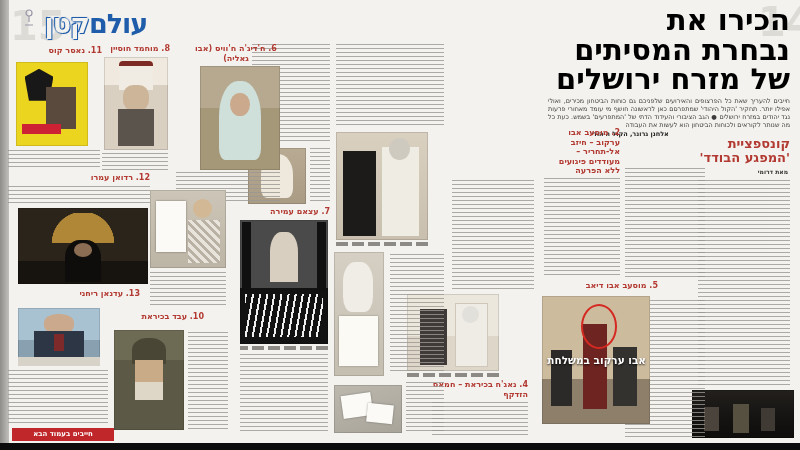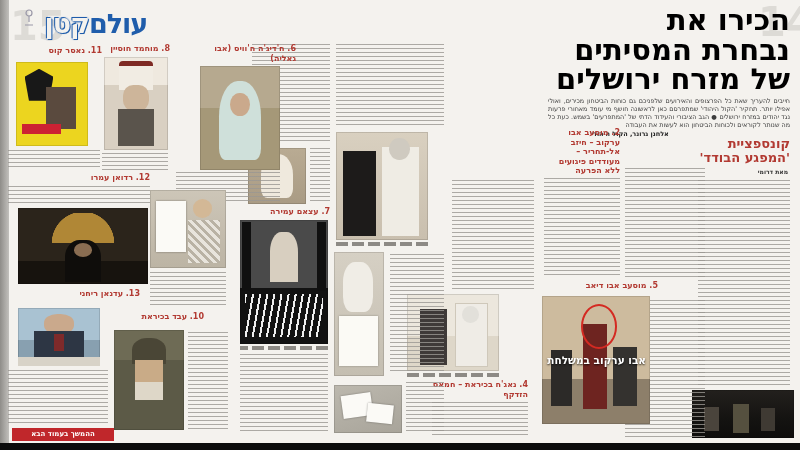--- a/index.html
+++ b/index.html
@@ -144,21 +144,21 @@
   <div class="txt" style="left:240px;top:354px;width:88px;height:80px;"></div>
 
   <div class="h-red" style="left:102px;top:44px;width:68px;">8. מוחמד חוסיין</div>
   <div class="ph" style="left:104px;top:57px;width:64px;height:93px;background:linear-gradient(180deg,#efe9df 0 30%,#d9d0c2 30% 100%);">
     <div class="fez"></div>
     <div style="position:absolute;left:30%;top:30%;width:40%;height:28%;background:#cdb59a;border-radius:40%;"></div>
     <div style="position:absolute;left:22%;top:56%;width:56%;height:40%;background:#5a544c;"></div>
   </div>
   <div class="txt" style="left:102px;top:153px;width:66px;height:20px;"></div>
 
-  <div class="h-red" style="left:192px;top:44px;width:104px;">6. ח'דיג'ה ח'וויס (אבו גאליה)</div>
+  <div class="h-red" style="left:184px;top:44px;width:104px;text-align:center;">6. ח'דיג'ה ח'וויס (אבו גאליה)</div>
   <div class="ph" style="left:200px;top:66px;width:80px;height:104px;background:linear-gradient(180deg,#b6a98f 0 40%,#a59878 40% 100%);">
     <div style="position:absolute;left:24%;top:14%;width:52%;height:76%;background:#cfe0da;border-radius:45% 45% 15% 15%;"></div>
     <div style="position:absolute;left:38%;top:26%;width:24%;height:22%;background:#caa98c;border-radius:50%;"></div>
   </div>
   <div class="txt" style="left:176px;top:172px;width:104px;height:32px;"></div>
 
   <div class="h-red" style="left:128px;top:176px;width:90px;margin-top:37px;">9. ניזאר זוגייר</div>
   <div class="ph" style="left:150px;top:190px;width:76px;height:78px;background:linear-gradient(180deg,#cdc6b8,#bcb4a4);">
     <div class="paper" style="left:8%;top:14%;width:40%;height:66%;"></div>
     <div style="position:absolute;left:56%;top:12%;width:26%;height:24%;background:#d3b896;border-radius:50%;"></div>
@@ -192,16 +192,16 @@
 
   <div class="h-red" style="left:40px;top:289px;width:100px;">13. עדנאן ריחני</div>
   <div class="ph" style="left:18px;top:308px;width:82px;height:58px;background:linear-gradient(180deg,#a9c2d2 0 55%,#88a0b0 55% 100%);">
     <div style="position:absolute;left:32%;top:10%;width:36%;height:34%;background:#caa98c;border-radius:45%;"></div>
     <div style="position:absolute;left:20%;top:40%;width:60%;height:44%;background:#2d3644;"></div>
     <div style="position:absolute;left:44%;top:44%;width:12%;height:30%;background:#7e2a2a;"></div>
     <div style="position:absolute;left:0;top:84%;width:100%;height:16%;background:#d8d3c8;"></div>
   </div>
   <div class="txt" style="left:8px;top:370px;width:100px;height:54px;"></div>
 
-  <div class="redbox">ההמשך בעמוד הבא</div>
+  <div class="redbox">חייבים בעמוד הבא</div>
 
   <div class="bottombar"></div>
 </div>
 
 </body></html>

